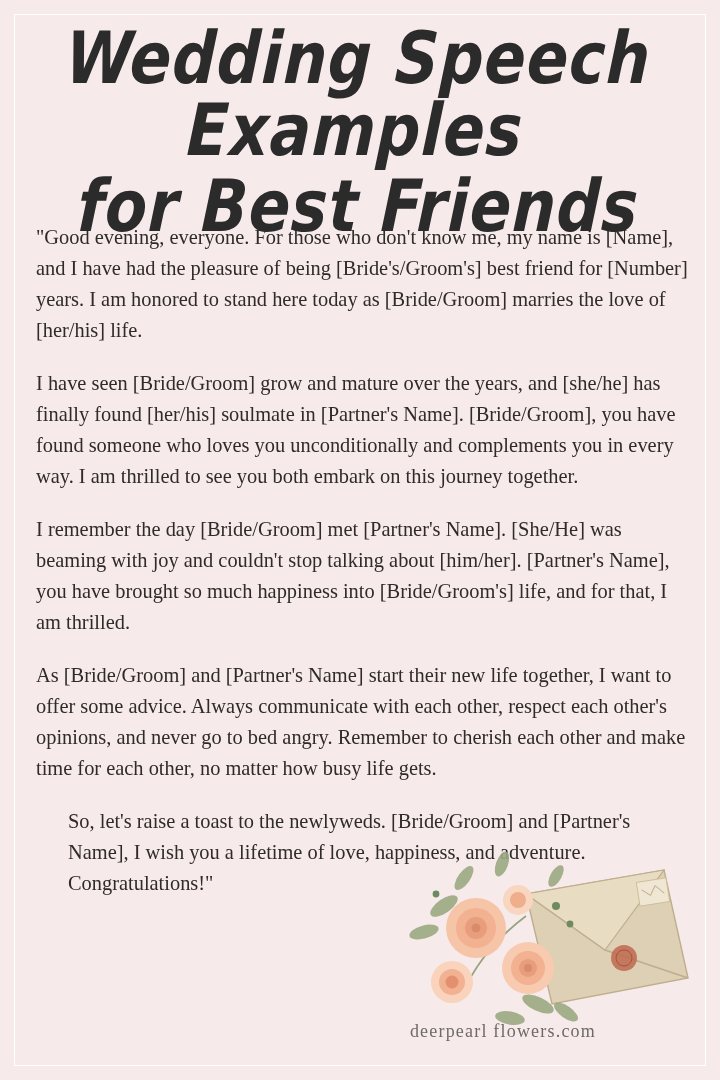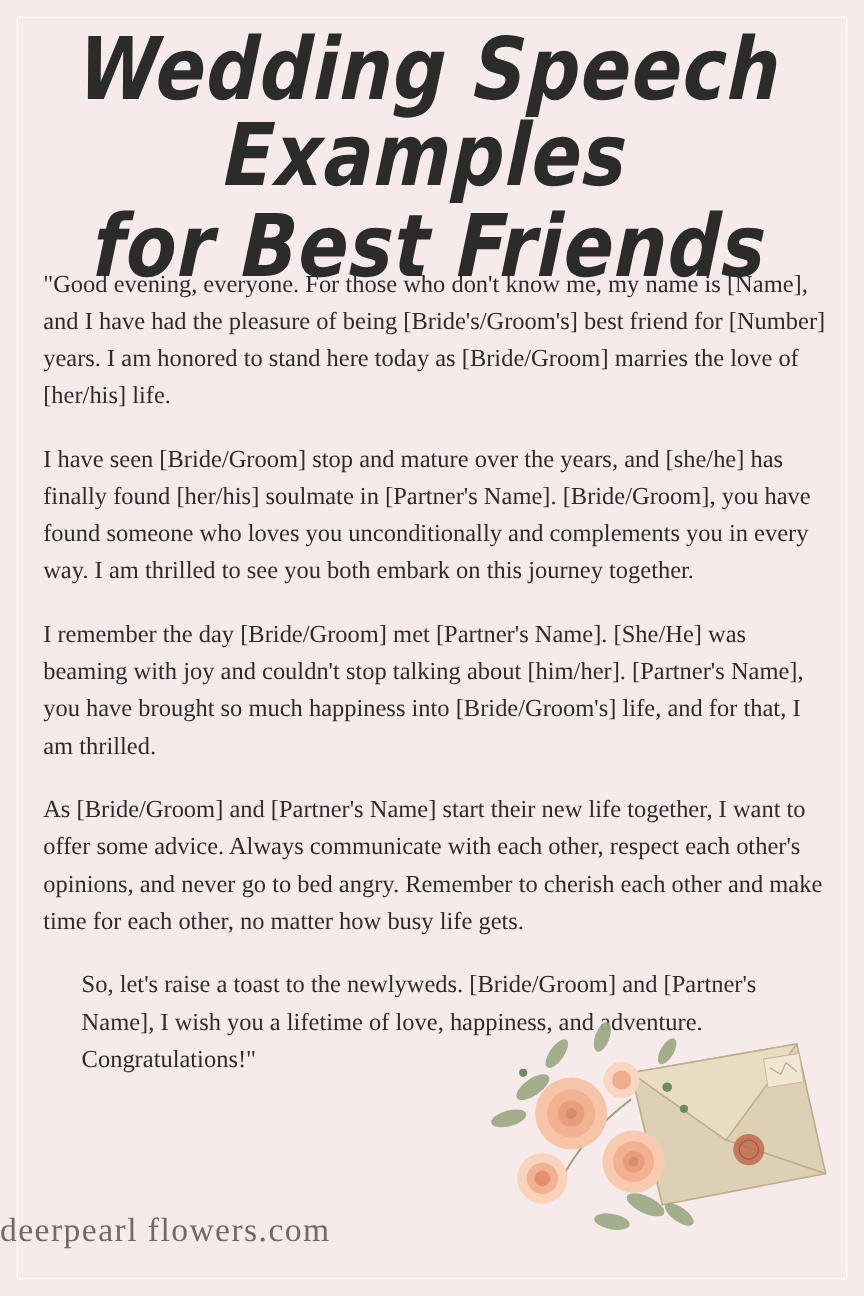--- a/index.html
+++ b/index.html
@@ -71,23 +71,23 @@
   }
   .body-text p:last-child {
     margin-bottom: 0;
     margin-left: 32px;
   }
   .footer {
     position: absolute;
     left: 0;
     bottom: 38px;
     width: 596px;
-    text-align: left;
+    text-align: right;
     font-family: "Liberation Serif", serif;
-    font-size: 28px;
+    font-size: 18px;
     letter-spacing: 1.2px;
     color: #6d6a68;
   }
   
   .decor {
     position: absolute;
     right: 14px;
     bottom: 44px;
     width: 300px;
     height: 200px;
@@ -101,21 +101,21 @@
 
   <div class="inner-border"></div>
 
   <div class="title-block">
     <div class="title-line title-line-1">Wedding Speech Examples</div>
     <div class="title-line title-line-2">for Best Friends</div>
   </div>
 
   <div class="body-text">
     <p>"Good evening, everyone. For those who don't know me, my name is [Name], and I have had the pleasure of being [Bride's/Groom's] best friend for [Number] years. I am honored to stand here today as [Bride/Groom] marries the love of [her/his] life.</p>
-    <p>I have seen [Bride/Groom] stop and mature over the years, and [she/he] has finally found [her/his] soulmate in [Partner's Name]. [Bride/Groom], you have found someone who loves you unconditionally and complements you in every way. I am thrilled to see you both embark on this journey together.</p>
+    <p>I have seen [Bride/Groom] grow and mature over the years, and [she/he] has finally found [her/his] soulmate in [Partner's Name]. [Bride/Groom], you have found someone who loves you unconditionally and complements you in every way. I am thrilled to see you both embark on this journey together.</p>
     <p>I remember the day [Bride/Groom] met [Partner's Name]. [She/He] was beaming with joy and couldn't stop talking about [him/her]. [Partner's Name], you have brought so much happiness into [Bride/Groom's] life, and for that, I am thrilled.</p>
     <p>As [Bride/Groom] and [Partner's Name] start their new life together, I want to offer some advice. Always communicate with each other, respect each other's opinions, and never go to bed angry. Remember to cherish each other and make time for each other, no matter how busy life gets.</p>
     <p>So, let's raise a toast to the newlyweds. [Bride/Groom] and [Partner's Name], I wish you a lifetime of love, happiness, and adventure. Congratulations!"</p>
   </div>
 
   <div class="decor">
     <svg width="300" height="200" viewBox="0 0 300 200" xmlns="http://www.w3.org/2000/svg">
 
       <g>
         <path d="M120 58 L258 34 L282 142 L146 168 Z" fill="#ded0b4" stroke="#bfae8d" stroke-width="1.4"></path>

